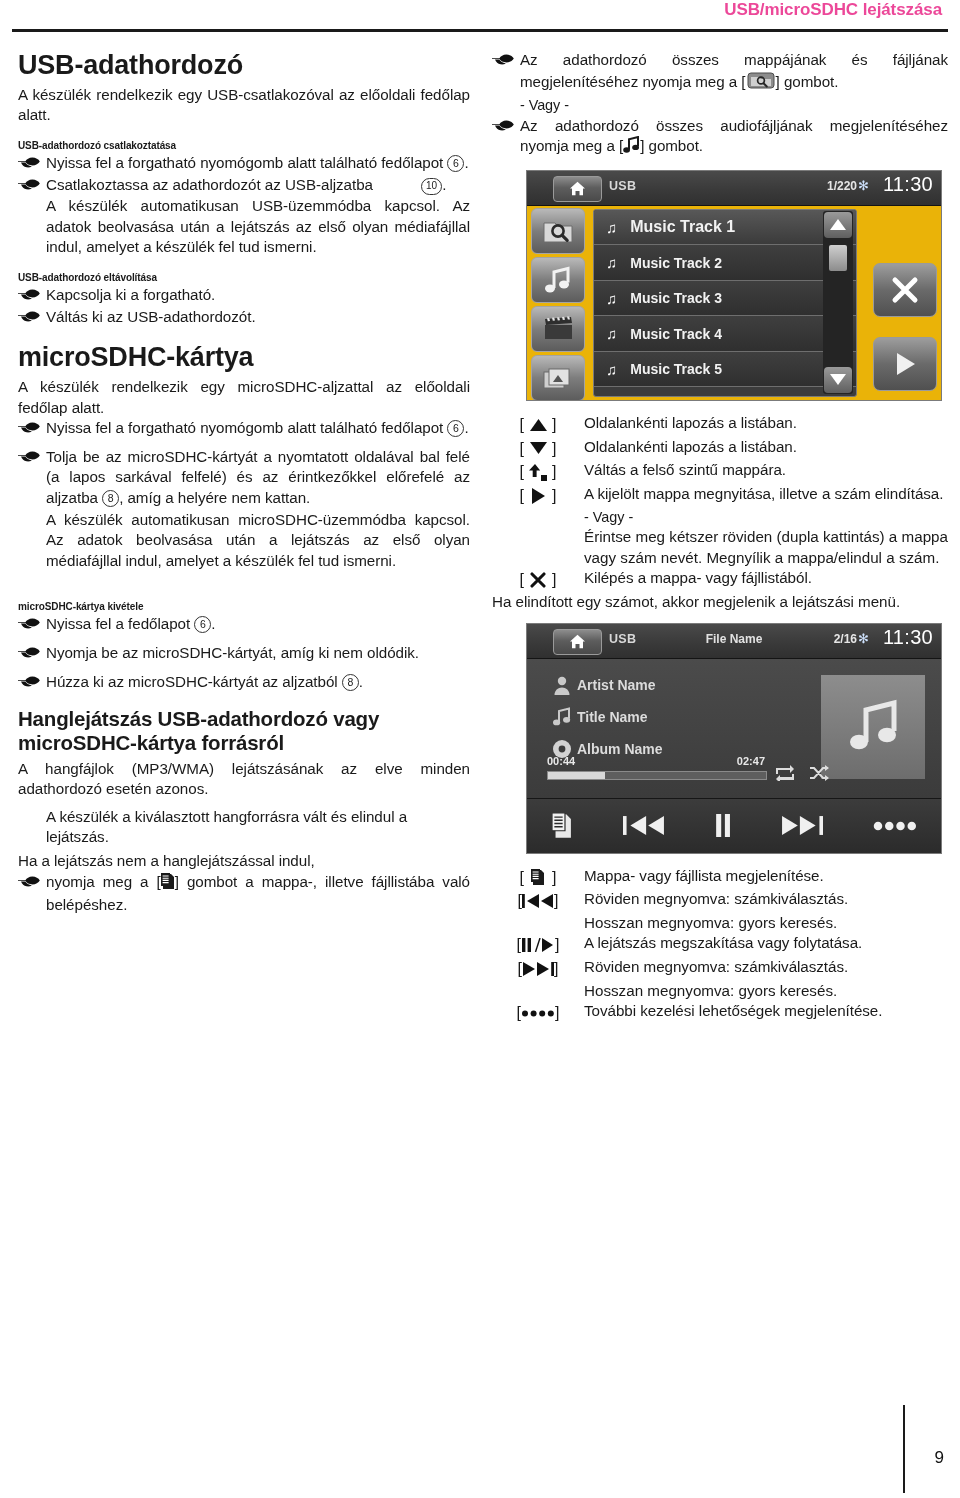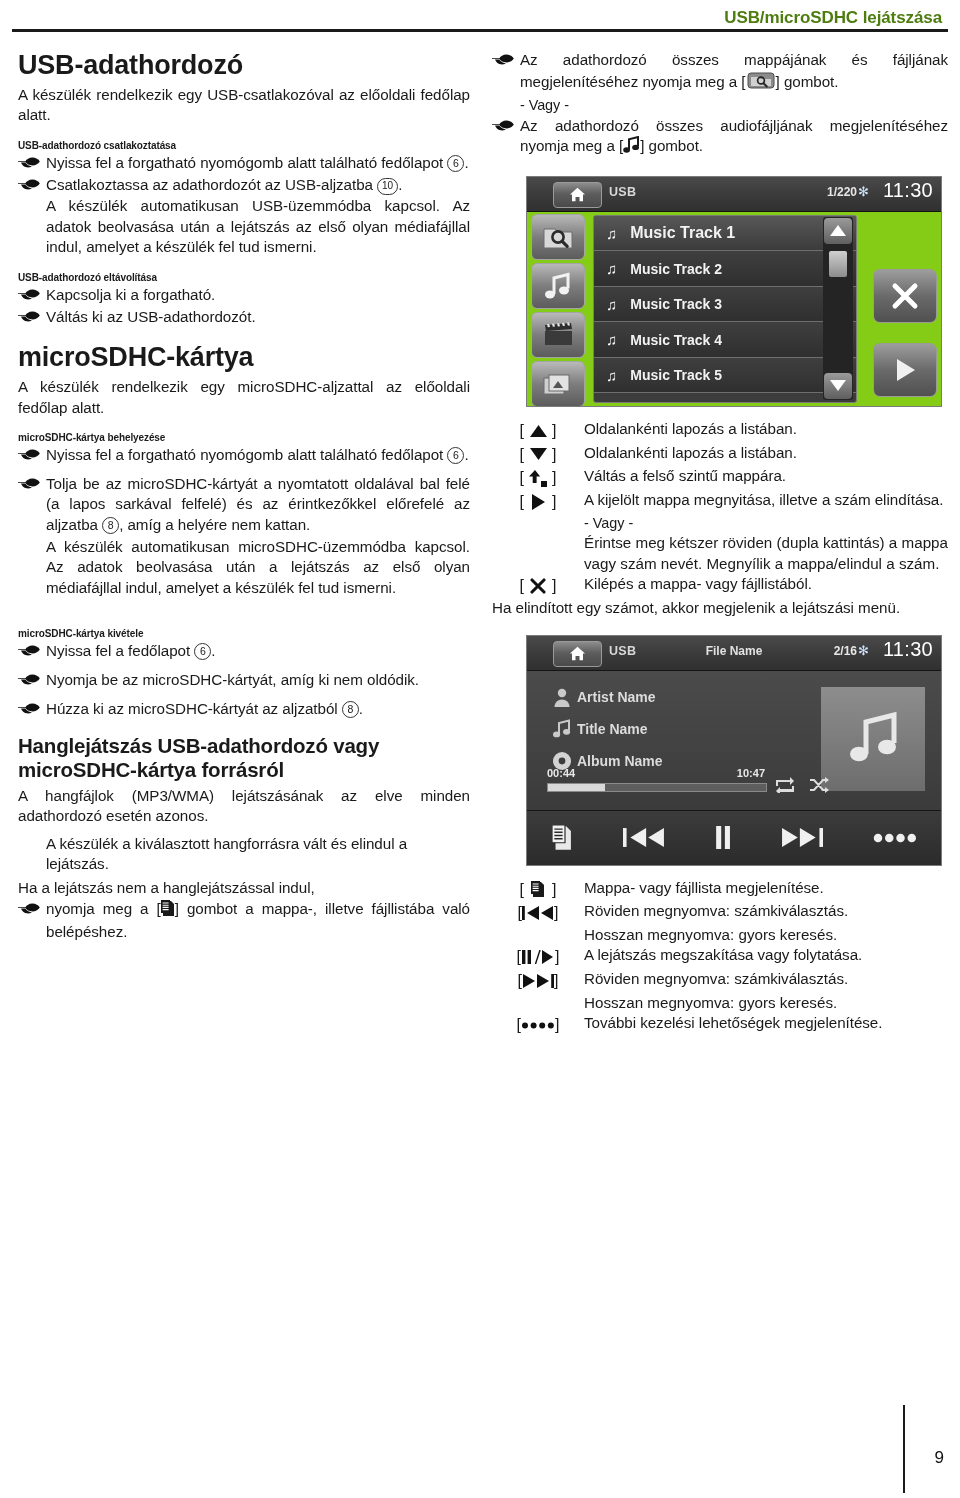--- a/index.html
+++ b/index.html
@@ -14,22 +14,21 @@
   }
   .page{position:relative;width:960px;height:1498px;}
 
   
   .header{
     position:absolute;left:0;top:0;width:960px;height:40px;
   }
   .header-title{
     position:absolute;right:18px;top:0px;
     font-size:17px;font-weight:bold;letter-spacing:-0.1px;
-    color:#4d7c0f;
-    margin-top:8px;
+    color:#ec4899;
   }
   .header-rule{
     position:absolute;left:12px;top:29px;width:936px;height:3px;
     background:#1a1a1a;
   }
 
   
   .col{position:absolute;top:50px;}
   .col-left{left:18px;width:452px;}
   .col-right{left:492px;width:456px;}
@@ -76,21 +75,21 @@
 
   
   .circnum{
     display:inline-block;
     width:15px;height:15px;line-height:14px;
     border:1.2px solid #333;border-radius:50%;
     font-size:10.5px;text-align:center;
     vertical-align:1px;
     font-family:"Liberation Sans",sans-serif;
   }
-  .circnum.wide{width:19px;border-radius:9px;font-size:10px;}
+  .circnum.wide{width:19px;border-radius:9px;font-size:10px;margin-left:44px;}
 
   
   .keyglyph{display:inline-block;vertical-align:-3px;}
 
   
   .keyrow{display:flex;align-items:flex-start;margin:0 0 1px 0;}
   .keybox{
     flex:0 0 92px;width:92px;
     font-size:15.2px;line-height:1.355;
     display:flex;align-items:center;justify-content:center;
@@ -99,22 +98,22 @@
   .keybox .br{font-size:16px;font-weight:400;}
   .keybox .gl{display:inline-flex;align-items:center;justify-content:center;
     min-width:28px;}
   .keydesc{flex:1 1 auto;font-size:15.2px;line-height:1.355;letter-spacing:-0.05px;}
   .keydesc.just{text-align:justify;}
   .keysub{margin-left:92px;font-size:15.2px;line-height:1.355;}
 
   
   .shot{
     position:relative;width:414px;height:229px;
-    background:#84cc16;border:1px solid #7b7b7b;
-    margin:16px 0 12px 34px;
+    background:#eab308;border:1px solid #7b7b7b;
+    margin:10px 0 12px 34px;
     font-family:"Liberation Sans",sans-serif;
     overflow:hidden;
   }
   .shot .topbar{
     position:absolute;left:0;top:0;right:0;height:34px;
     background:linear-gradient(#4a4a4a,#3a3a3a 55%,#303030);
     border-bottom:1px solid #141414;
   }
   .home-btn{
     position:absolute;left:26px;top:5px;width:47px;height:24px;
@@ -291,21 +290,20 @@
           </svg>
       </span>
       <span class="btext nj">Váltás ki az USB-adathordozót.</span>
     </div>
 
     <div class="gap"></div>
 
     <h1 class="sec">microSDHC-kártya</h1>
     <p class="body">A készülék rendelkezik egy microSDHC-aljzattal az előoldali fedőlap alatt.</p>
 
-    <h2 class="sub">microSDHC-kártya behelyezése</h2>
 
     <div class="bullet">
       <span class="hand">
         <svg class="handsvg" viewBox="0 0 22 11">
             <path d="M0 4.2h7.4C8.6 2.4 11 .6 14.4.6c3.3 0 6.2 1.7 7.4 3.9-1.2 2.3-4.1 4-7.4 4-3.3 0-5.8-1.6-7-3.4H0z" fill="#111"></path>
             <path d="M3 5.6h4.3c1 1.8 3.4 3.5 6.6 3.8-1.5.9-3.6 1.2-5.5.9C6 10 4 8.3 3 5.6z" fill="#111"></path>
           </svg>
       </span>
       <span class="btext"><span>Nyissa fel a forgatható nyomógomb alatt található fedőlapot</span> <span class="circnum">6</span><span>.</span></span>
     </div>
@@ -634,21 +632,21 @@
         <div class="albumart">
           <svg viewBox="0 0 58 58">
               <path d="M22 44V12l28-7v28" stroke="#e8e8e8" stroke-width="5" fill="none"></path>
               <ellipse cx="15" cy="44" rx="9" ry="7.3" fill="#e8e8e8"></ellipse>
               <ellipse cx="43" cy="37" rx="9" ry="7.3" fill="#e8e8e8"></ellipse>
             </svg>
         </div>
 
         <div class="times">
           <span>00:44</span>
-          <span class="t2">10:47</span>
+          <span class="t2">02:47</span>
         </div>
         <div class="pbar">
             <i style="width: 26%;"></i>
           </div>
         <div class="modeicons">
           <svg viewBox="0 0 20 16">
               <path d="M3 5h12v3l4-4-4-4v3H1v6h2z" fill="#ddd"></path>
               <path d="M17 12H5v-2l-4 4 4 4v-3h14V9h-2z" fill="#ddd"></path>
             </svg>
           <svg viewBox="0 0 20 16">

